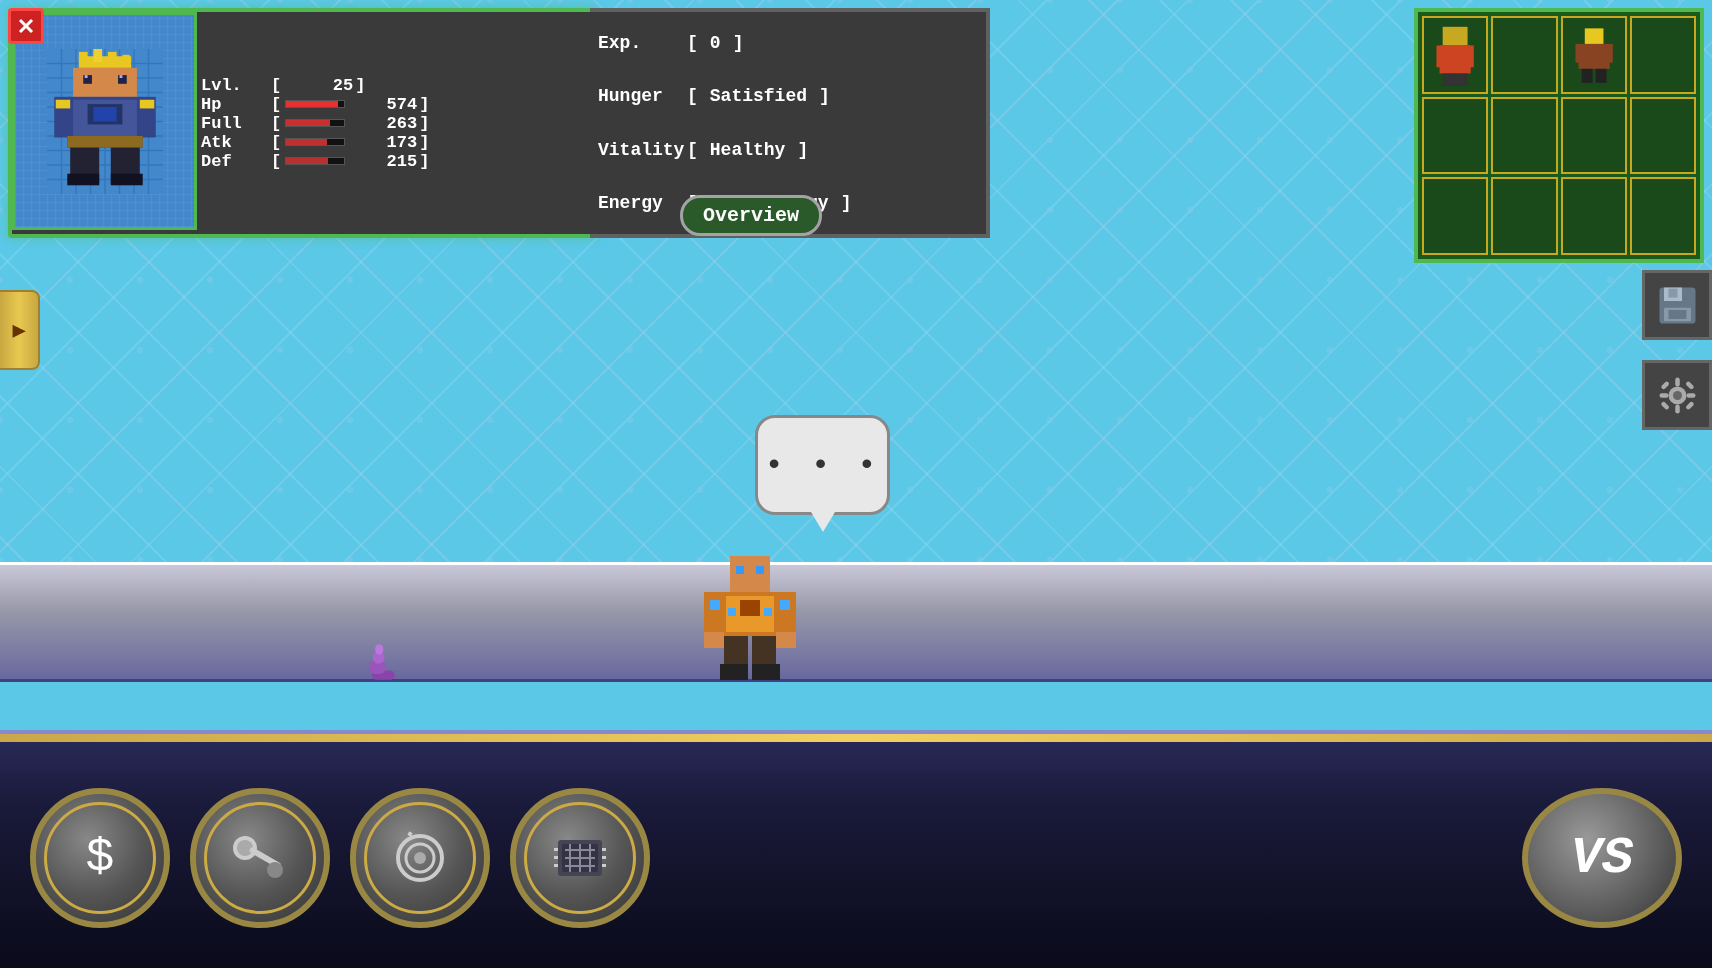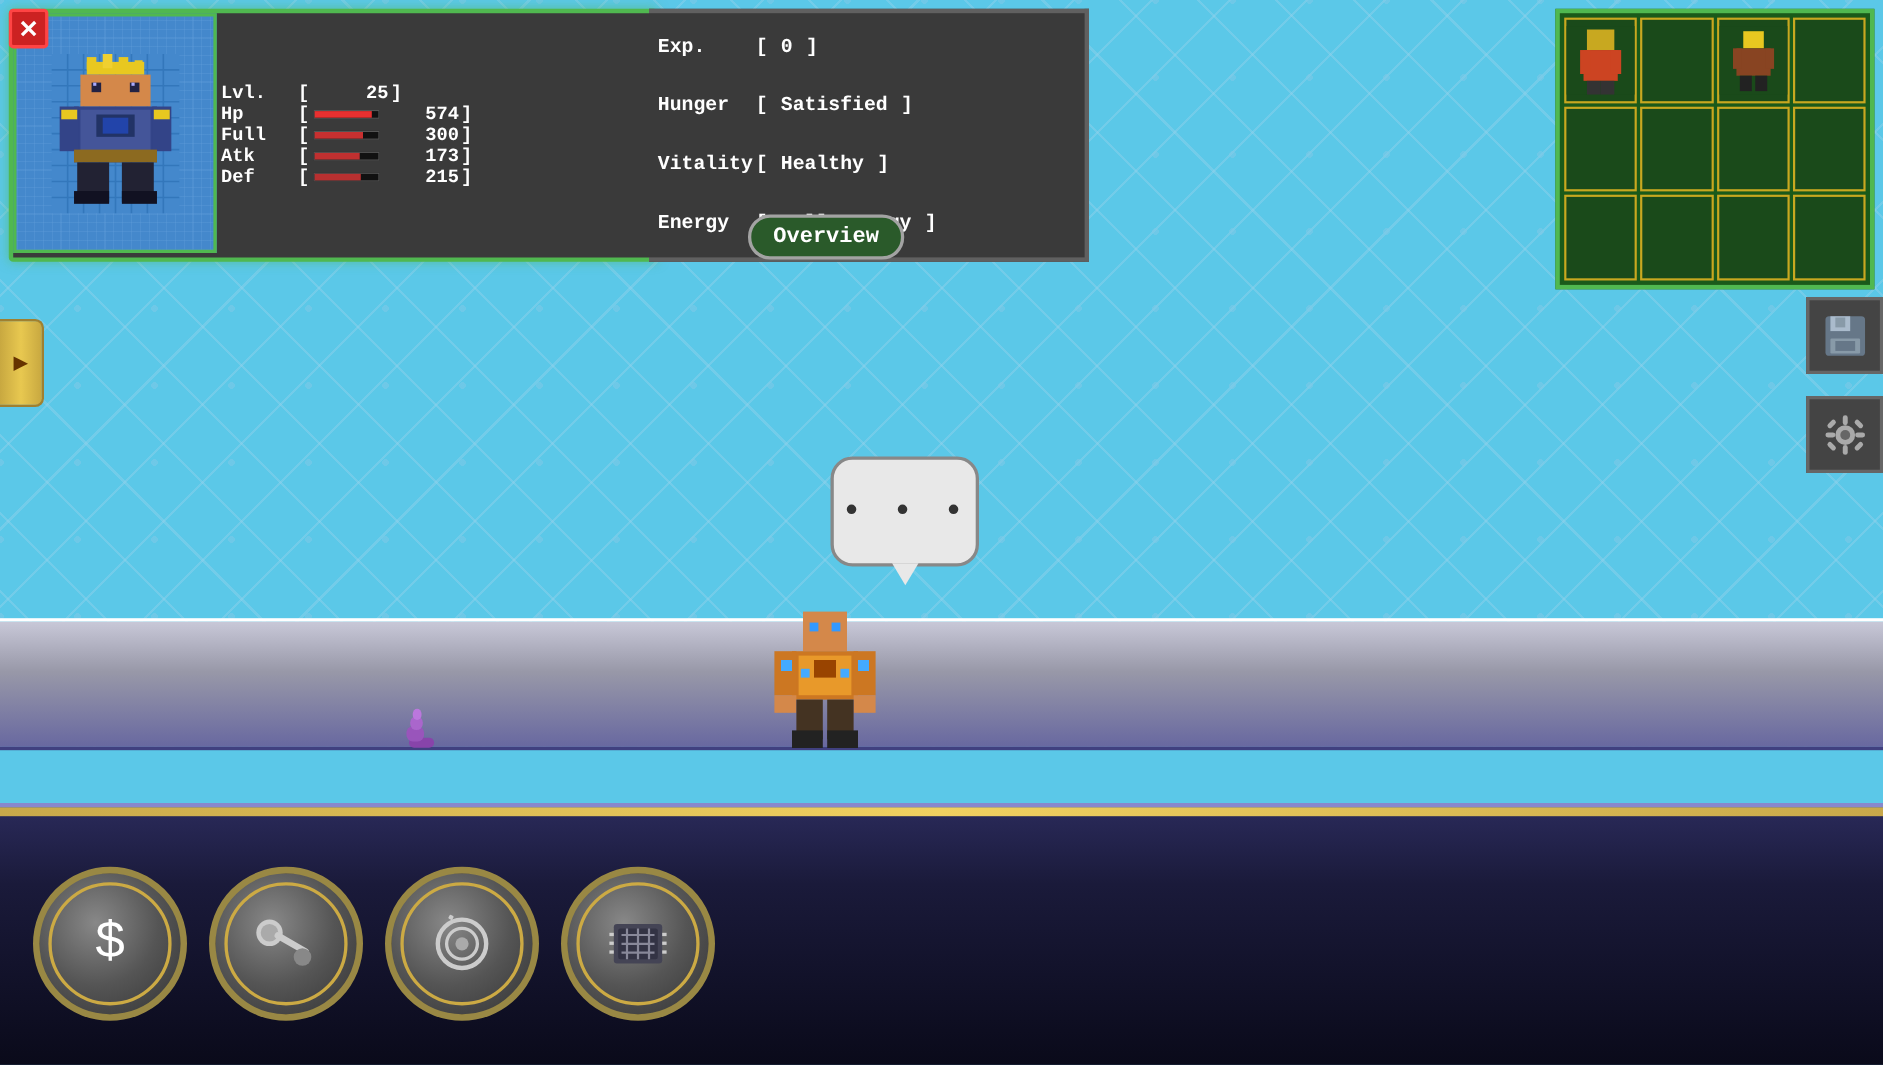--- a/index.html
+++ b/index.html
@@ -595,21 +595,21 @@
         <span class="stat-num">574</span>
         <span class="stat-close">]</span>
       </div>
 
       <div class="stat-line">
         <span class="stat-name">Full</span>
         <span class="stat-open">[</span>
         <div class="bar-wrapper">
             <div class="bar-fill-sp"></div>
           </div>
-        <span class="stat-num">300</span>
+        <span class="stat-num">263</span>
         <span class="stat-close">]</span>
       </div>
 
       <div class="stat-line">
         <span class="stat-name">Atk</span>
         <span class="stat-open">[</span>
         <div class="bar-wrapper">
             <div class="bar-fill-atk"></div>
           </div>
         <span class="stat-num">173</span>
@@ -781,15 +781,18 @@
           <rect x="4" y="28" width="4" height="3" fill="#cccccc"></rect>
           <rect x="4" y="36" width="4" height="3" fill="#cccccc"></rect>
           <rect x="52" y="20" width="4" height="3" fill="#cccccc"></rect>
           <rect x="52" y="28" width="4" height="3" fill="#cccccc"></rect>
           <rect x="52" y="36" width="4" height="3" fill="#cccccc"></rect>
         </svg>
       </div>
 
     </div>
 
+    <div id="vs-btn">
+      <span class="vs-text">VS</span>
+    </div>
   </div>
 
 </div>
 
 </body></html>

